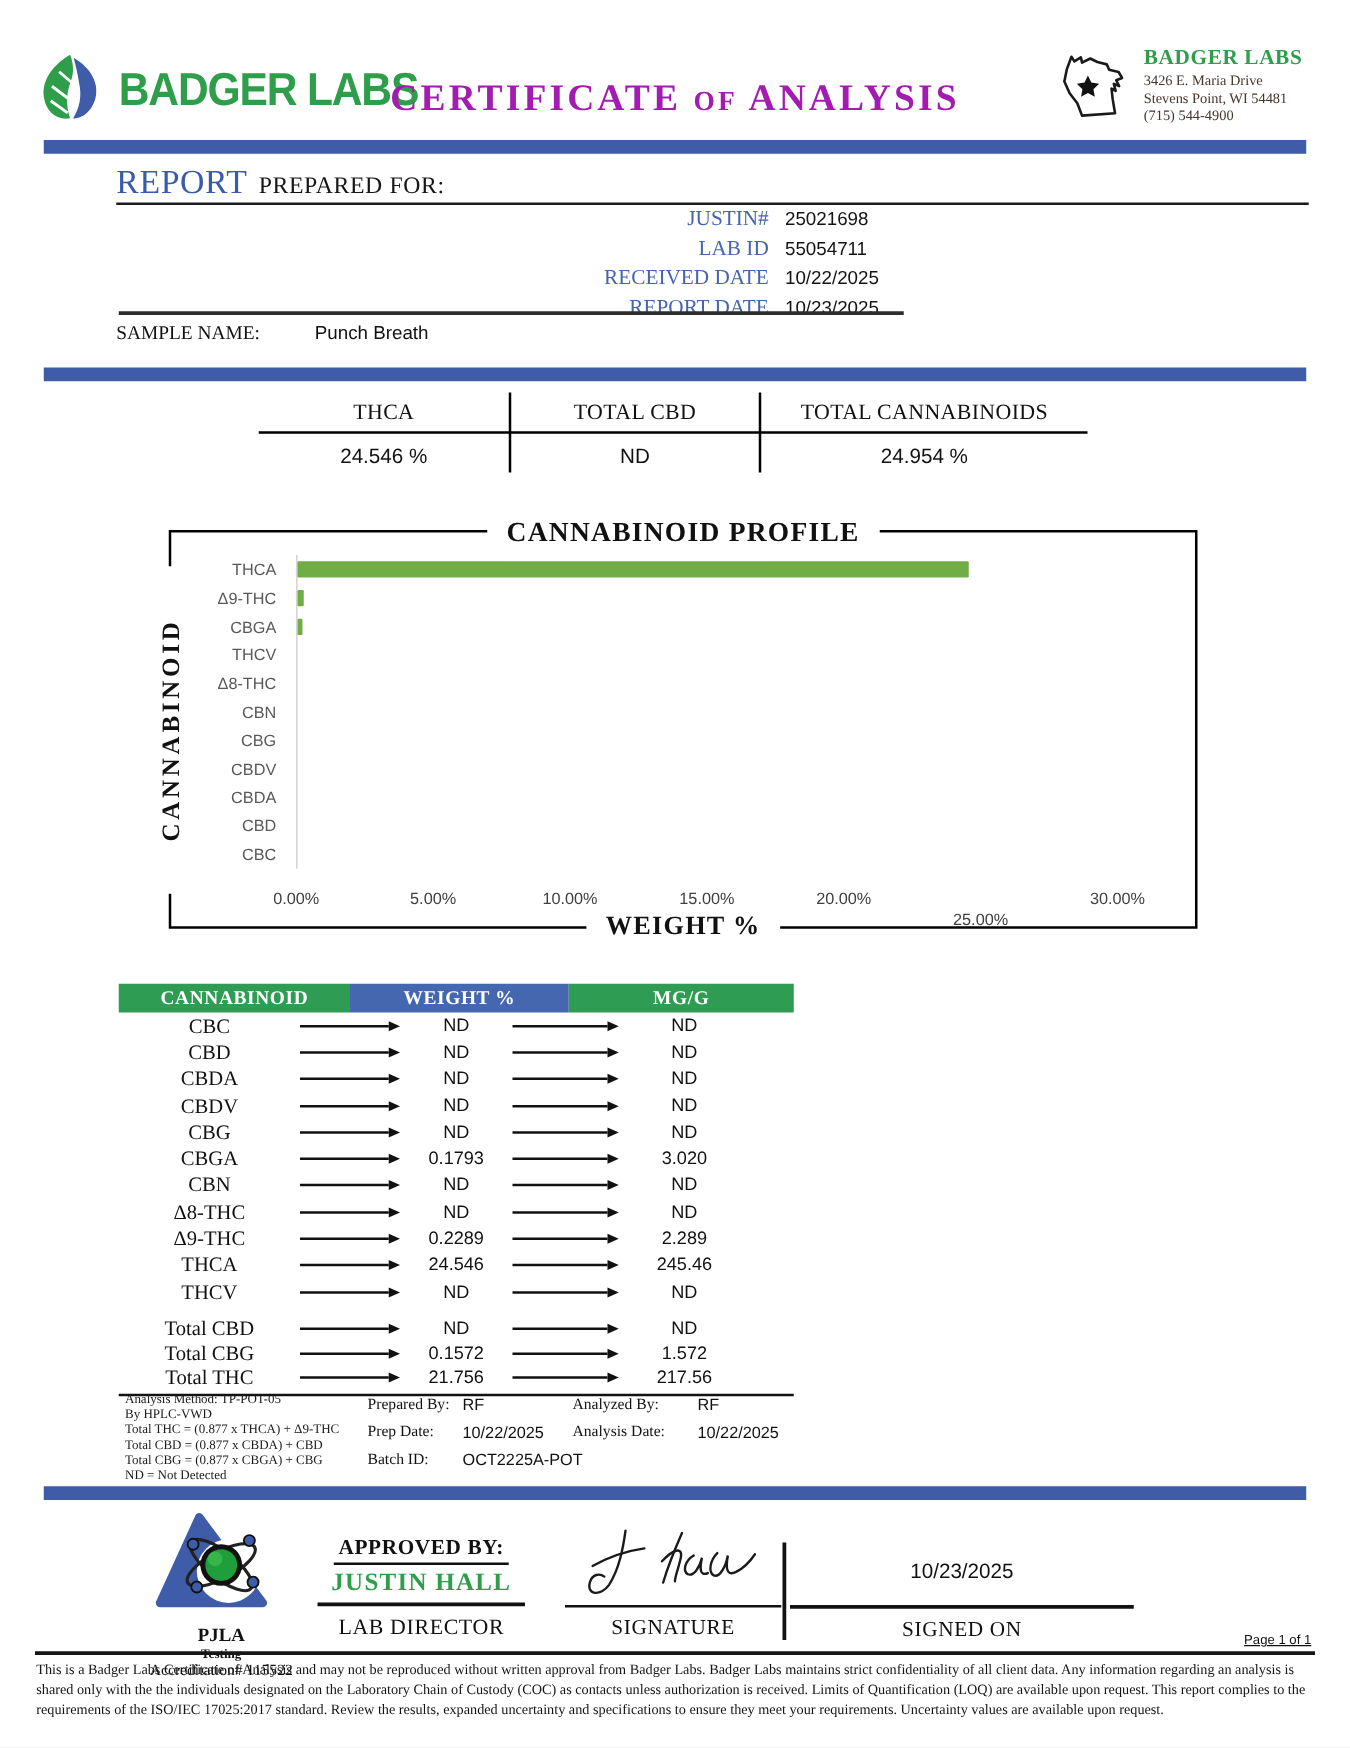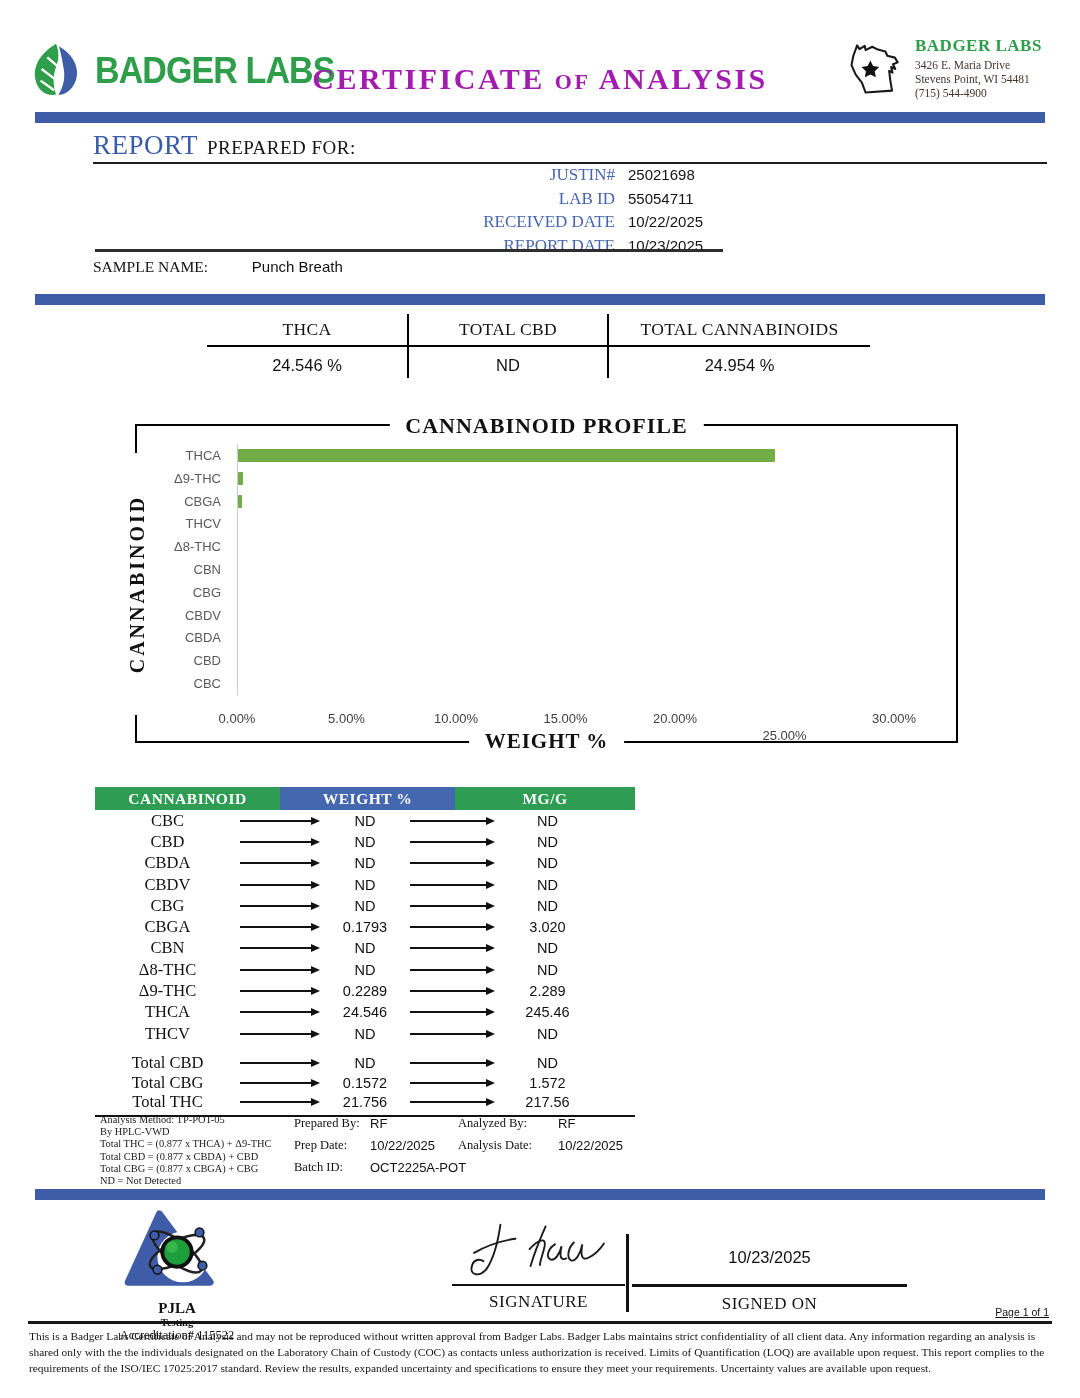--- a/index.html
+++ b/index.html
@@ -517,20 +517,26 @@
         <circle cx="86" cy="59" r="4.5" fill="#3E5CA8" stroke="#111" stroke-width="1.5"></circle>
         <circle cx="40" cy="63" r="4.5" fill="#3E5CA8" stroke="#111" stroke-width="1.5"></circle>
         <circle cx="83" cy="25" r="4.5" fill="#3E5CA8" stroke="#111" stroke-width="1.5"></circle>
       </svg>
     </span>
     <div class="pjla-name">PJLA</div>
     <div class="pjla-sub">Testing</div>
     <div class="pjla-accr">Accreditation# 115522</div>
   </div>
 
+  <div class="approved">
+    <div><span class="approved-label">APPROVED BY:</span></div>
+    <div class="approver-name">JUSTIN HALL</div>
+    <div class="approved-rule"></div>
+    <div class="approver-role">LAB DIRECTOR</div>
+  </div>
 
   <div class="sig-block">
     <div class="sig-draw">
       <svg width="160" height="68" viewBox="0 0 170 70">
         <g fill="none" stroke="#1a1a1a" stroke-width="2" stroke-linecap="round">
           <path d="M44 8 C42 22 39 40 30 54 C23 64 10 63 14 51 C16 45 22 44 26 47"></path>
           <path d="M16 38 C32 29 46 25 60 23"></path>
           <path d="M92 10 C85 26 79 42 76 52"></path>
           <path d="M75 34 C84 24 93 21 91 31 C89 40 86 47 86 51"></path>
           <path d="M102 29 C95 33 92 42 97 45 C102 47 107 39 109 31 C107 40 107 47 114 44"></path>

